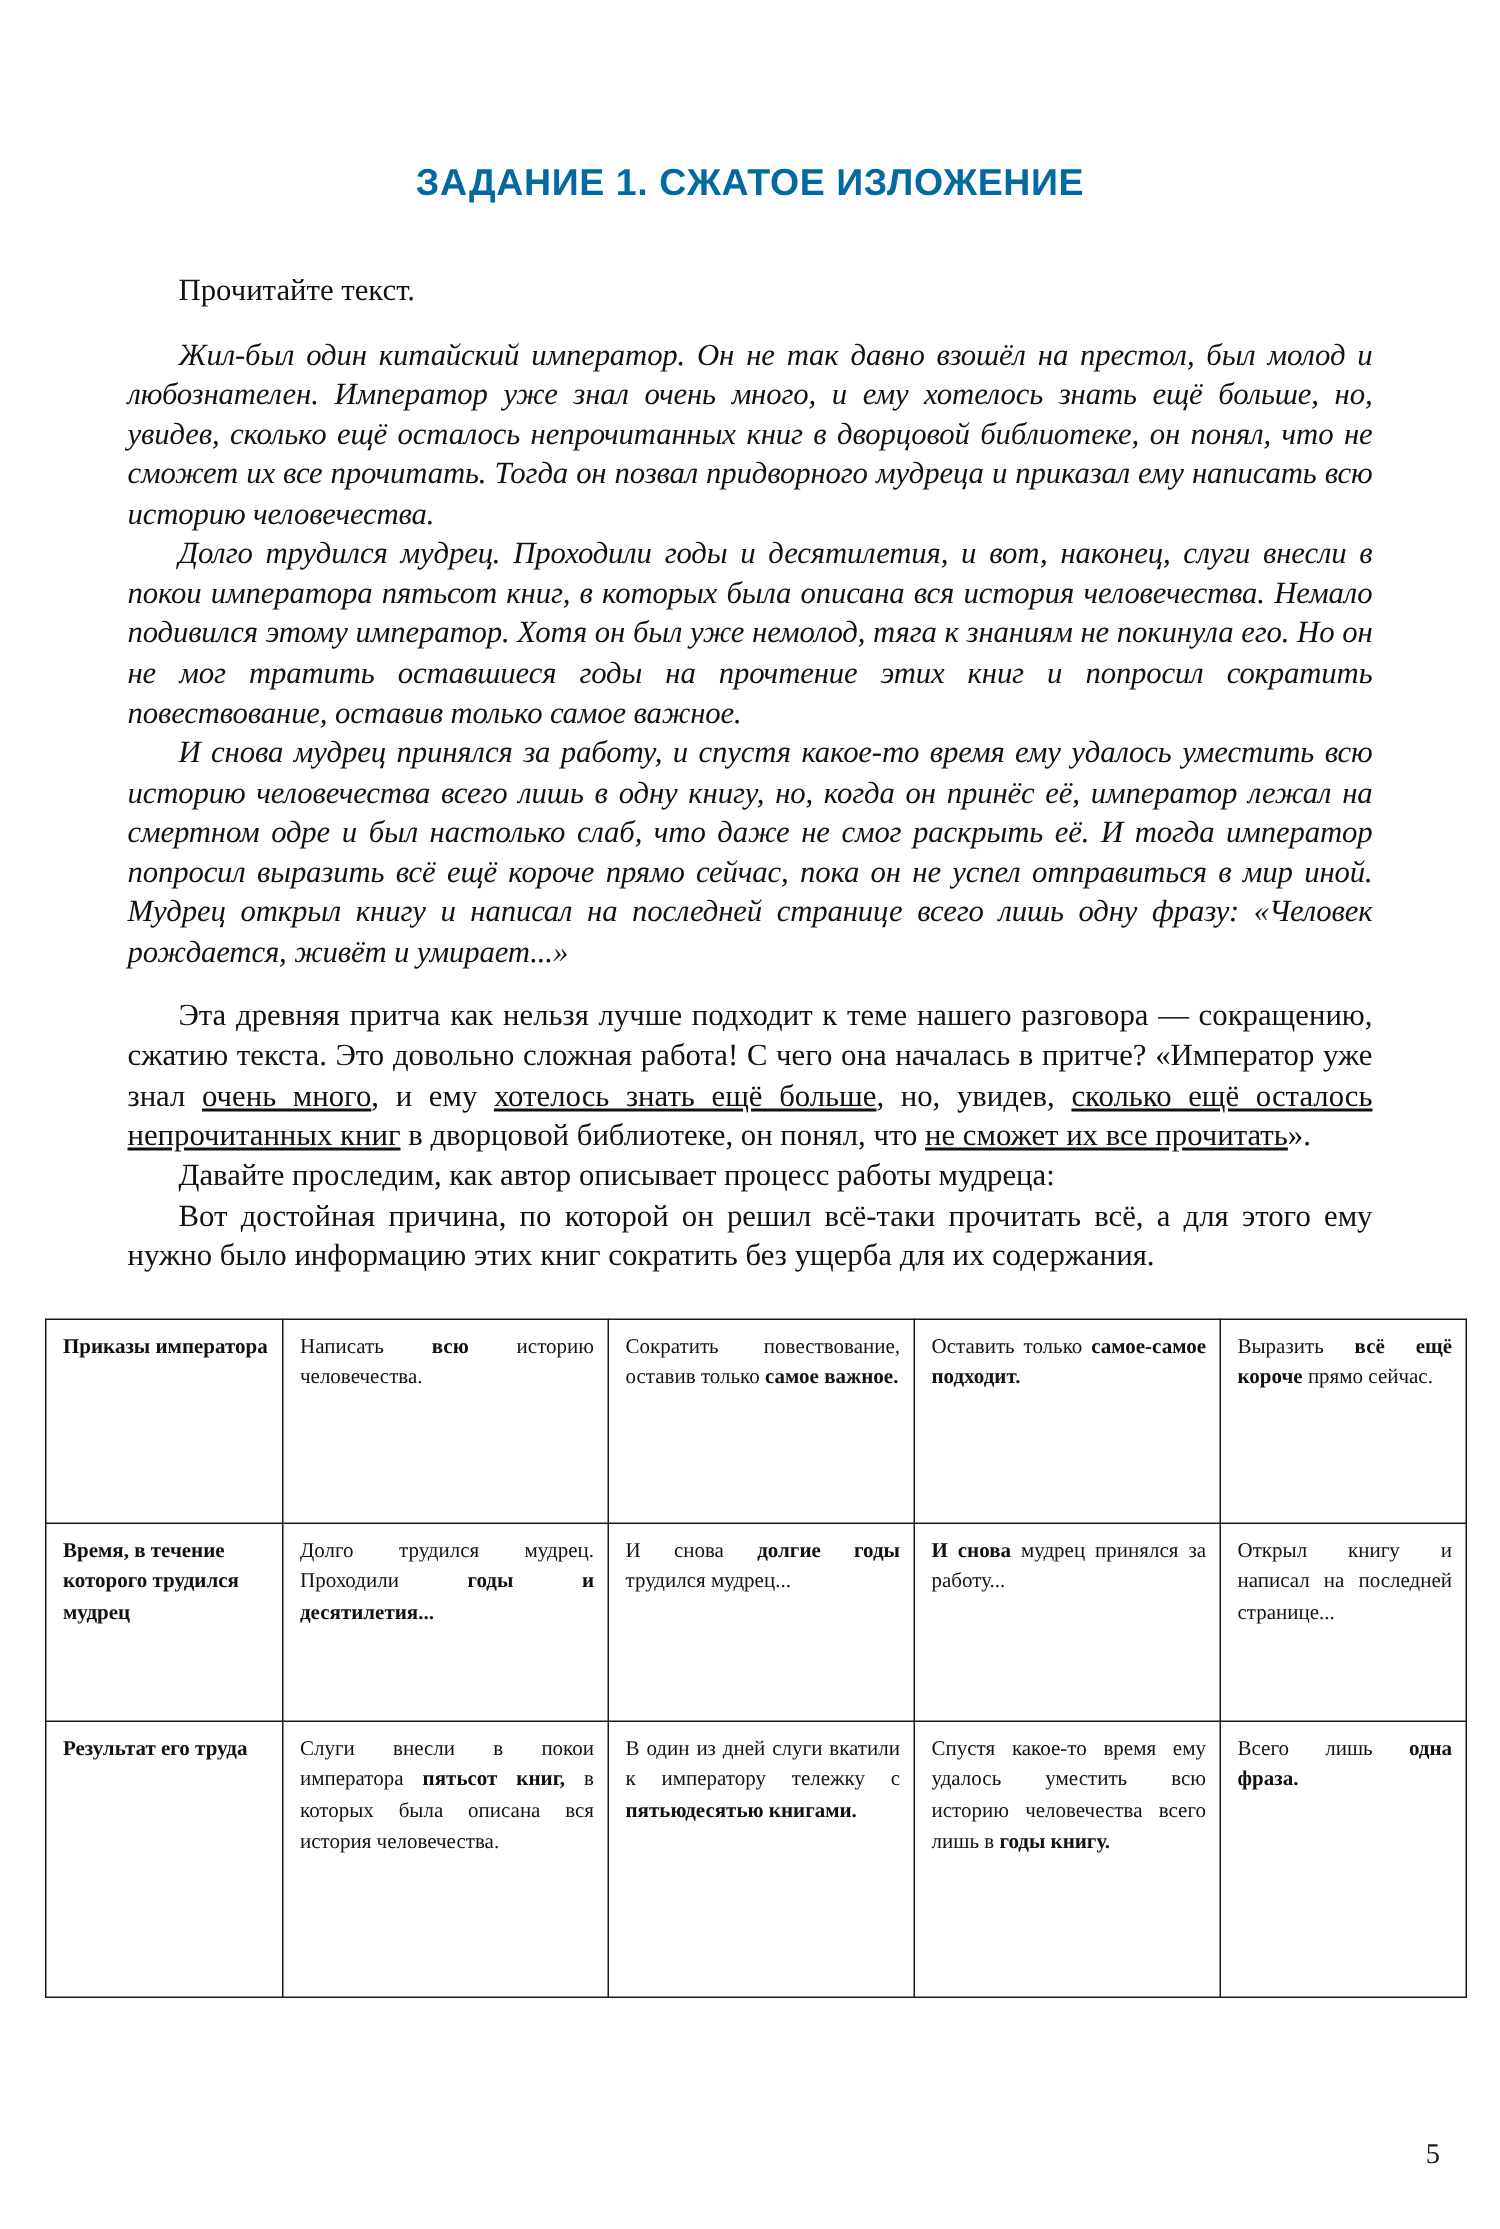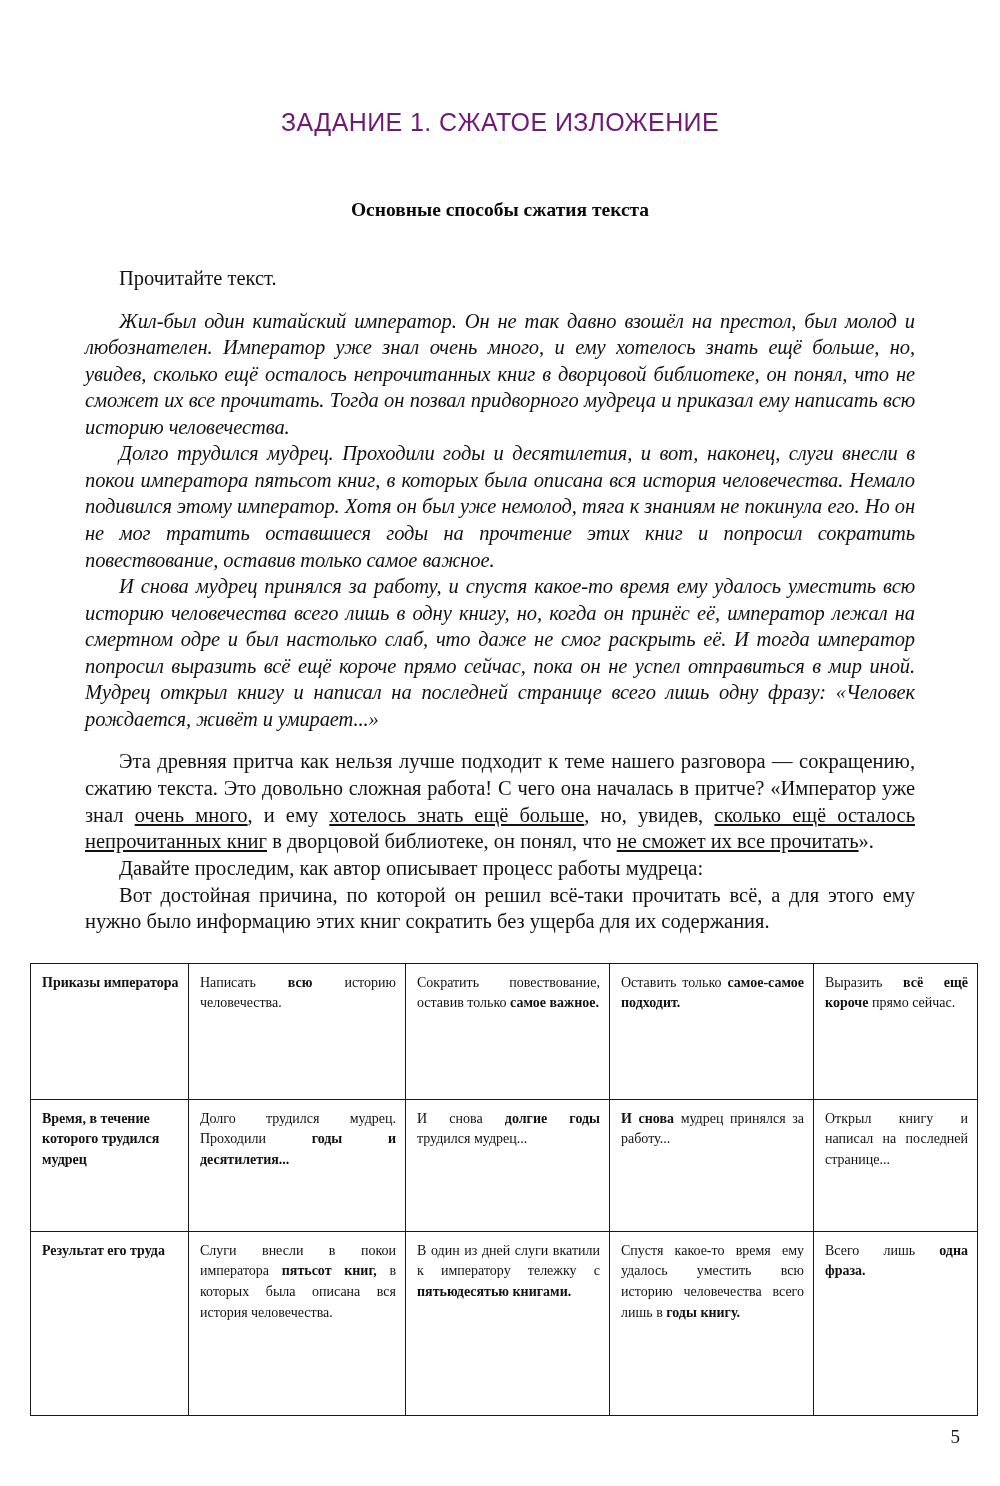--- a/index.html
+++ b/index.html
@@ -23,24 +23,24 @@
     top: 0;
     width: 830px;
   }
 
   
   .doc-title {
     margin: 0;
     padding-top: 108px;
     text-align: center;
     font-family: "Liberation Sans", "DejaVu Sans", sans-serif;
-    font-weight: normal;
+    font-weight: bold;
     font-size: 25px;
     letter-spacing: 0.4px;
-    color: #701a75;
+    color: #0369a1;
   }
   .sub-title {
     margin: 0;
     padding-top: 62px;
     text-align: center;
     font-weight: bold;
     font-size: 19.5px;
     color: #0a0a0a;
   }
 
@@ -121,21 +121,20 @@
   }
 </style>
 </head>
 <body>
 
 <div class="page">
   <div class="content">
 
     <h1 class="doc-title">ЗАДАНИЕ 1. СЖАТОЕ ИЗЛОЖЕНИЕ</h1>
 
-    <h2 class="sub-title">Основные способы сжатия текста</h2>
 
     <p class="lead">Прочитайте текст.</p>
 
     <p class="story first">Жил-был один китайский император. Он не так давно взошёл на престол, был молод и любознателен. Император уже знал очень много, и ему хотелось знать ещё больше, но, увидев, сколько ещё осталось непрочитанных книг в дворцовой библиотеке, он понял, что не сможет их все прочитать. Тогда он позвал придворного мудреца и приказал ему написать всю историю человечества.</p>
     <p class="story">Долго трудился мудрец. Проходили годы и десятилетия, и вот, наконец, слуги внесли в покои императора пятьсот книг, в которых была описана вся история человечества. Немало подивился этому император. Хотя он был уже немолод, тяга к знаниям не покинула его. Но он не мог тратить оставшиеся годы на прочтение этих книг и попросил сократить повествование, оставив только самое важное.</p>
     <p class="story">И снова мудрец принялся за работу, и спустя какое-то время ему удалось уместить всю историю человечества всего лишь в одну книгу, но, когда он принёс её, император лежал на смертном одре и был настолько слаб, что даже не смог раскрыть её. И тогда император попросил выразить всё ещё короче прямо сейчас, пока он не успел отправиться в мир иной. Мудрец открыл книгу и написал на последней странице всего лишь одну фразу: «Человек рождается, живёт и умирает...»</p>
 
     <p class="plain gap"><span>Эта древняя притча как нельзя лучше подходит к теме нашего разговора — сокращению, сжатию текста. Это довольно сложная работа! С чего она началась в притче? «Император уже знал </span><span class="u">очень много</span><span>, и ему </span><span class="u">хотелось знать ещё больше</span><span>, но, увидев, </span><span class="u">сколько ещё осталось непрочитанных книг</span><span> в дворцовой библиотеке, он понял, что </span><span class="u">не сможет их все прочитать</span><span>».</span></p>
 
     <p class="plain">Давайте проследим, как автор описывает процесс работы мудреца:</p>

